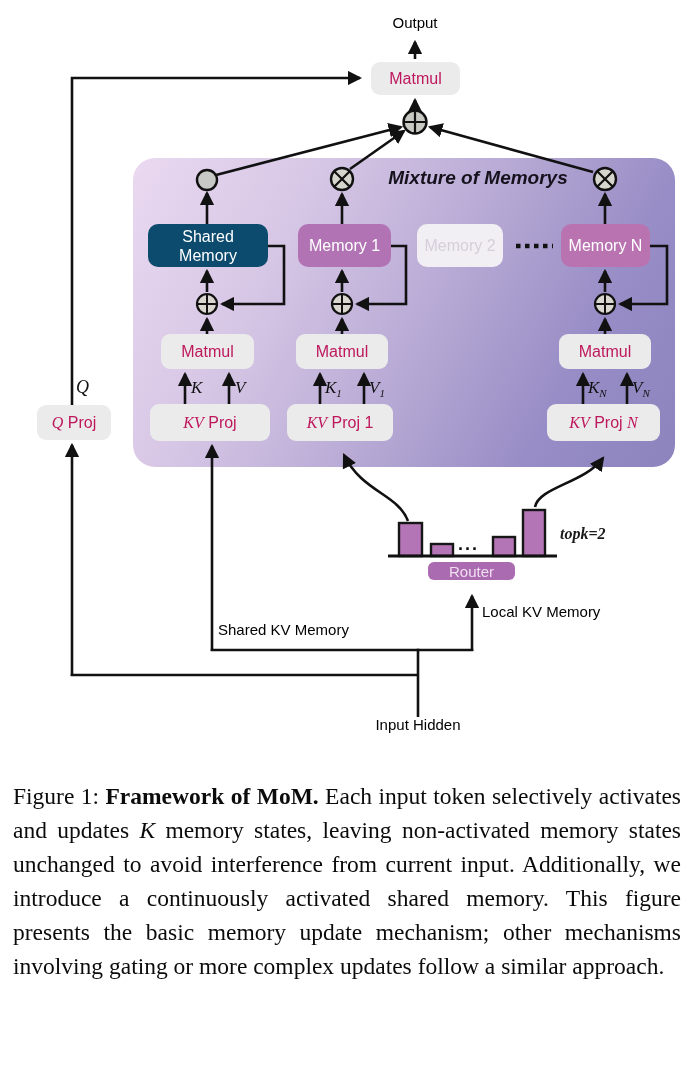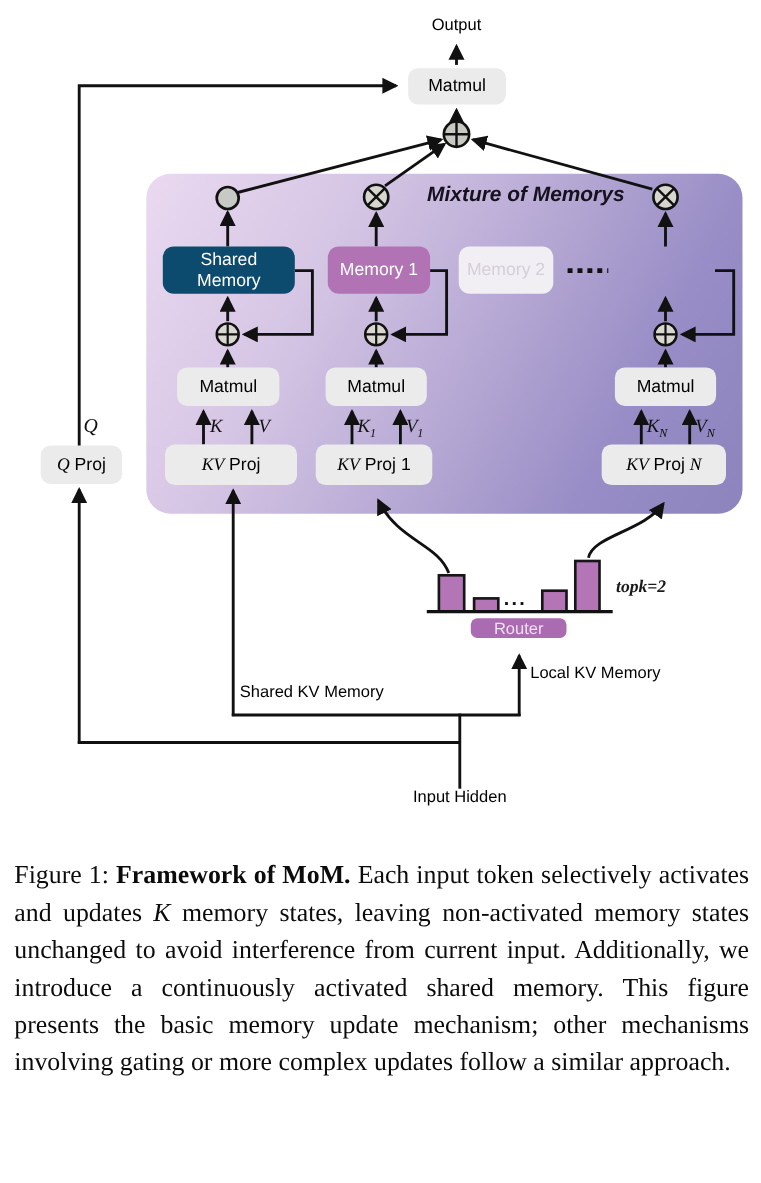--- a/index.html
+++ b/index.html
@@ -36,21 +36,21 @@
     text-align: center; color: #16121d;
     z-index: 4;
   }
   .node-box {
     position: absolute;
     z-index: 4;
     display: flex; align-items: center; justify-content: center;
     border-radius: 9px;
     font-size: 16px;
   }
-  .light-box { background: #ebebeb; color: #000000; }
+  .light-box { background: #ebebeb; color: #be185d; }
   .memory-box { border-radius: 10px; color: #ffffff; text-align: center; line-height: 19px; }
   .mem-shared { background: #0c4a6e; }
   .mem-active1 { background: #b273b5; }
   .mem-inactive { background: #f1eff3; color: #d5cedb; }
   .mem-activeN { background: #ba73b1; }
   .router-box { background: #ab6bb0; color: #f0dff2; font-size: 15px; border-radius: 6px; }
   .math { font-family: "Liberation Serif", serif; font-style: italic; }
   .kv-label {
     position: absolute; z-index: 4;
     font-family: "Liberation Serif", serif; font-style: italic;
@@ -186,20 +186,21 @@
   <div class="node-box light-box" style="left:371px; top:62px; width:89px; height:33px;">Matmul</div>
 
   <div class="q-label" style="left:76px; top:377px;">Q</div>
   <div class="node-box light-box" style="left:37px; top:405px; width:74px; height:35px;">
     <span class="math">Q</span>&nbsp;<span>Proj</span>
   </div>
 
   <div class="node-box memory-box mem-shared" style="left:148px; top:224px; width:120px; height:43px; padding:0 14px;">Shared Memory</div>
   <div class="node-box memory-box mem-active1" style="left:298px; top:224px; width:93px; height:43px;">Memory 1</div>
   <div class="node-box memory-box mem-inactive" style="left:417px; top:224px; width:86px; height:43px;">Memory 2</div>
+  <div class="node-box memory-box mem-activeN" style="left:561px; top:224px; width:89px; height:43px;">Memory N</div>
 
   <div class="node-box light-box" style="left:161px; top:334px; width:93px; height:35px;">Matmul</div>
   <div class="node-box light-box" style="left:296px; top:334px; width:92px; height:35px;">Matmul</div>
   <div class="node-box light-box" style="left:559px; top:334px; width:92px; height:35px;">Matmul</div>
 
   <div class="kv-label" style="left:191px; top:378px;"><span>K</span><sub></sub></div>
   <div class="kv-label" style="left:235px; top:378px;"><span>V</span><sub></sub></div>
   <div class="kv-label" style="left:325px; top:378px;text-align:center;"><span>K</span><sub>1</sub></div>
   <div class="kv-label" style="left:369px; top:378px;"><span>V</span><sub>1</sub></div>
   <div class="kv-label" style="left:588px; top:378px;"><span>K</span><sub>N</sub></div>

